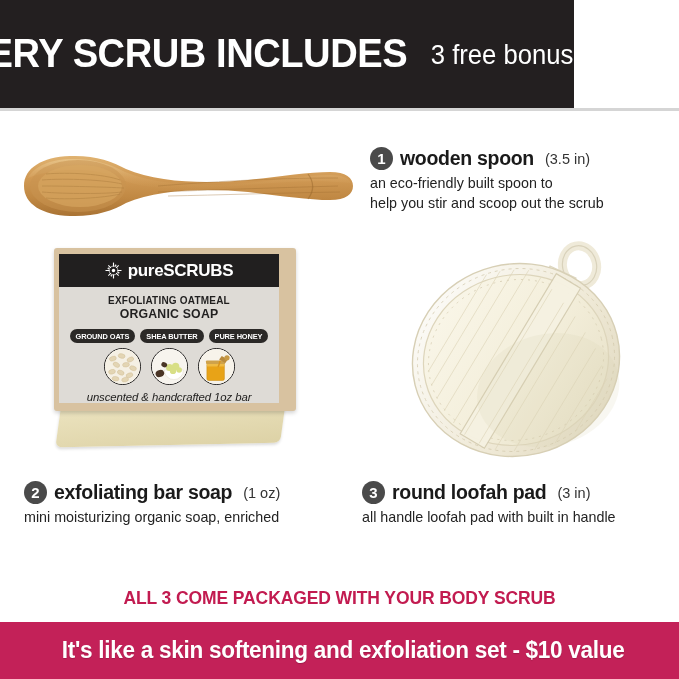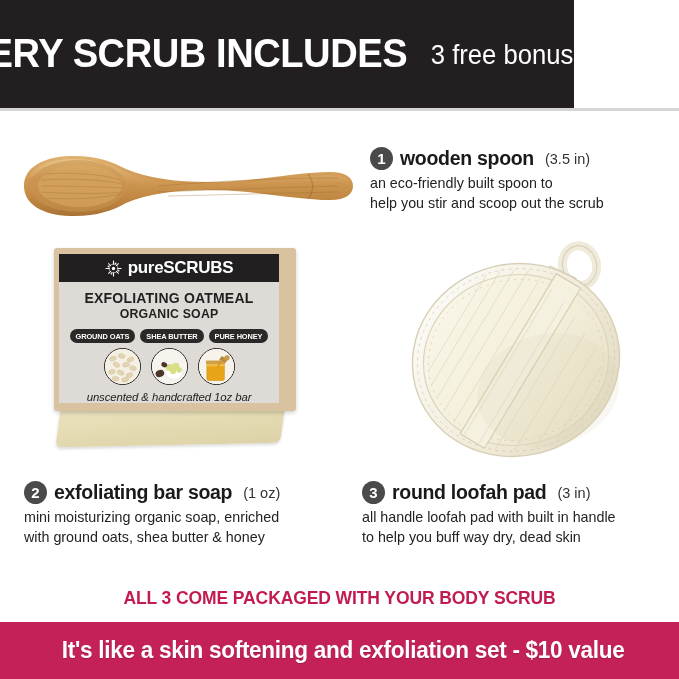--- a/index.html
+++ b/index.html
@@ -97,21 +97,21 @@
     width: 100%; height: 100%;
     background: #dedbd6;
     display: flex; flex-direction: column; align-items: center;
   }
   .brand-bar {
     width: 100%; height: 37px; background: #211f1f;
     display: flex; align-items: center; justify-content: center; gap: 6px;
   }
   .brand-emblem { width: 17px; height: 17px; flex: none; }
   .brand-name { color:#fff; font-size: 17px; font-weight: bold; letter-spacing:-0.3px; }
-  .soap-l1 { font-size: 14px; font-weight: bold; color:#201f1f; letter-spacing: .2px; margin-top: 8px; }
+  .soap-l1 { font-size: 10px; font-weight: bold; color:#201f1f; letter-spacing: .2px; margin-top: 8px; }
   .soap-l2 { font-size: 12.3px; font-weight: bold; color:#201f1f; letter-spacing: .2px; margin-top: 1px; }
   .pills { display:flex; gap:5px; margin-top: 8px; }
   .pill {
     background:#2b2927; color:#fff; border-radius: 9px;
     font-size: 7.4px; font-weight: bold; padding: 2.5px 6px;
     white-space: nowrap; letter-spacing: -0.1px;
   }
   .circles { display:flex; gap:10px; margin-top: 5px; }
   .circ {
     width: 37px; height: 37px; border-radius:50%;
@@ -381,33 +381,31 @@
   </div>
 
   <div class="text-2">
     <div class="item-head">
       <span class="badge">2</span>
       <span class="item-title">exfoliating bar soap</span>
       <span class="item-size">(1 oz)</span>
     </div>
     <div class="item-desc">
       <div>mini moisturizing organic soap, enriched</div>
-      <div>with ground oats, shea butter &amp; honey</div>
     </div>
   </div>
 
   <div class="text-3">
     <div class="item-head">
       <span class="badge">3</span>
       <span class="item-title">round loofah pad</span>
       <span class="item-size">(3 in)</span>
     </div>
     <div class="item-desc">
       <div>all handle loofah pad with built in handle</div>
-      <div>to help you buff way dry, dead skin</div>
     </div>
   </div>
 
   <div class="footer-note">ALL 3 COME PACKAGED WITH YOUR BODY SCRUB</div>
   <div class="footer-banner">
     <span class="footer-banner-text">It's like a skin softening and exfoliation set - $10 value</span>
   </div>
 
 </div>
 

